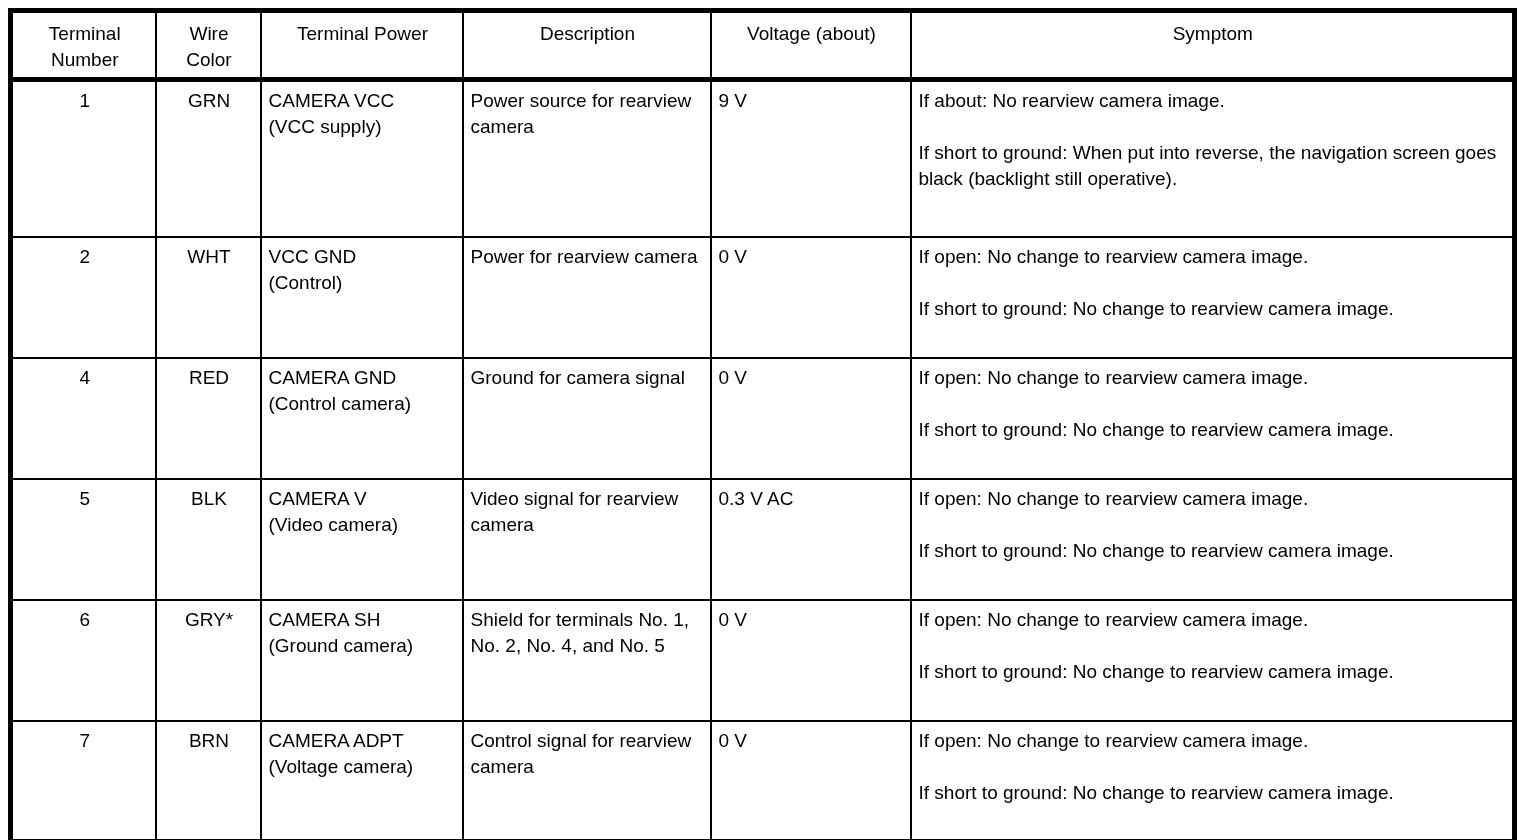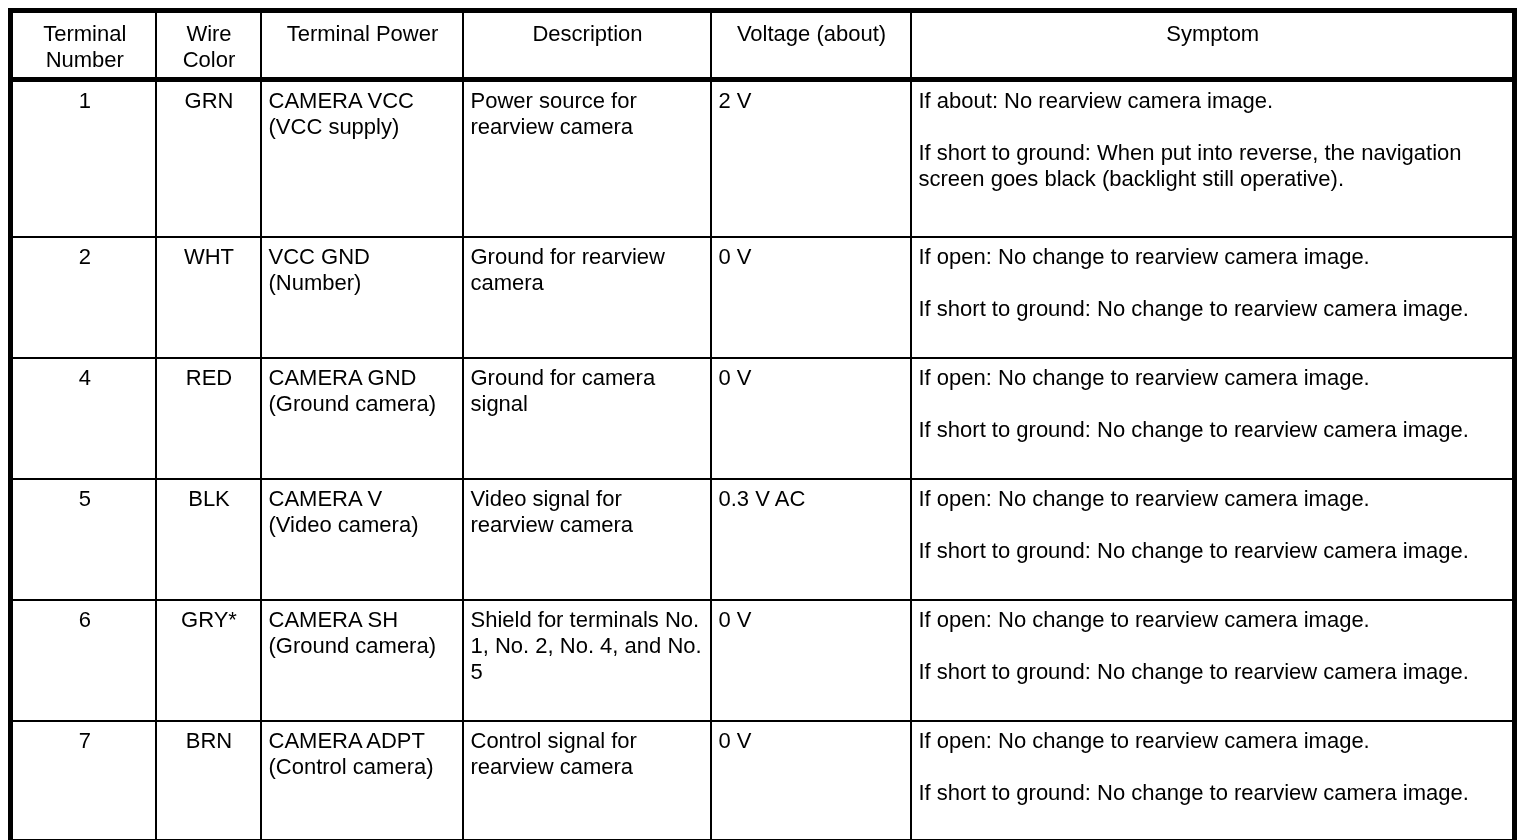--- a/index.html
+++ b/index.html
@@ -19,21 +19,21 @@
   }
   table.doc-table {
     border-collapse: collapse;
     table-layout: fixed;
     width: 1504px;
     border: 5px solid #000000;
   }
   th, td {
     border: 2px solid #000000;
     vertical-align: top;
-    font-size: 22px;
+    font-size: 19px;
     line-height: 26px;
     font-weight: normal;
     padding: 6px 5px 4px 7px;
     white-space: pre-line;
     overflow: hidden;
     box-sizing: border-box;
   }
   thead th {
     border-bottom: 5px solid #000000;
     text-align: center;
@@ -69,41 +69,41 @@
         <th>Symptom</th>
       </tr>
     </thead>
     <tbody>
       <tr class="row-tall">
         <td class="center">1</td>
         <td class="center">GRN</td>
         <td>CAMERA VCC
 (VCC supply)</td>
         <td>Power source for rearview camera</td>
-        <td>2 V</td>
+        <td>9 V</td>
         <td>If about: No rearview camera image.
 
 If short to ground: When put into reverse, the navigation screen goes black (backlight still operative).</td>
       </tr>
       <tr class="row-std">
         <td class="center">2</td>
         <td class="center">WHT</td>
         <td>VCC GND
-(Number)</td>
-        <td>Ground for rearview camera</td>
+(Control)</td>
+        <td>Power for rearview camera</td>
         <td>0 V</td>
         <td>If open: No change to rearview camera image.
 
 If short to ground: No change to rearview camera image.</td>
       </tr>
       <tr class="row-std">
         <td class="center">4</td>
         <td class="center">RED</td>
         <td>CAMERA GND
-(Ground camera)</td>
+(Control camera)</td>
         <td>Ground for camera signal</td>
         <td>0 V</td>
         <td>If open: No change to rearview camera image.
 
 If short to ground: No change to rearview camera image.</td>
       </tr>
       <tr class="row-std">
         <td class="center">5</td>
         <td class="center">BLK</td>
         <td>CAMERA V
@@ -122,21 +122,21 @@
         <td>Shield for terminals No. 1, No. 2, No. 4, and No. 5</td>
         <td>0 V</td>
         <td>If open: No change to rearview camera image.
 
 If short to ground: No change to rearview camera image.</td>
       </tr>
       <tr class="row-std">
         <td class="center">7</td>
         <td class="center">BRN</td>
         <td>CAMERA ADPT
-(Control camera)</td>
+(Voltage camera)</td>
         <td>Control signal for rearview camera</td>
         <td>0 V</td>
         <td>If open: No change to rearview camera image.
 
 If short to ground: No change to rearview camera image.</td>
       </tr>
     </tbody>
   </table>
 </div>
 

